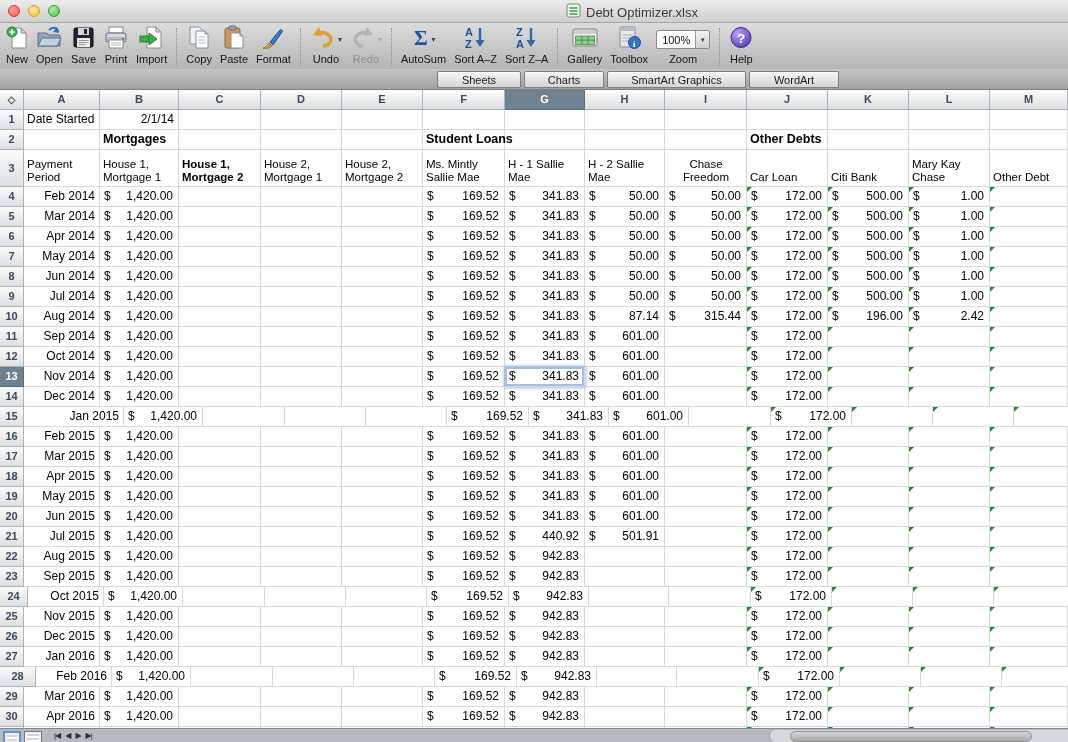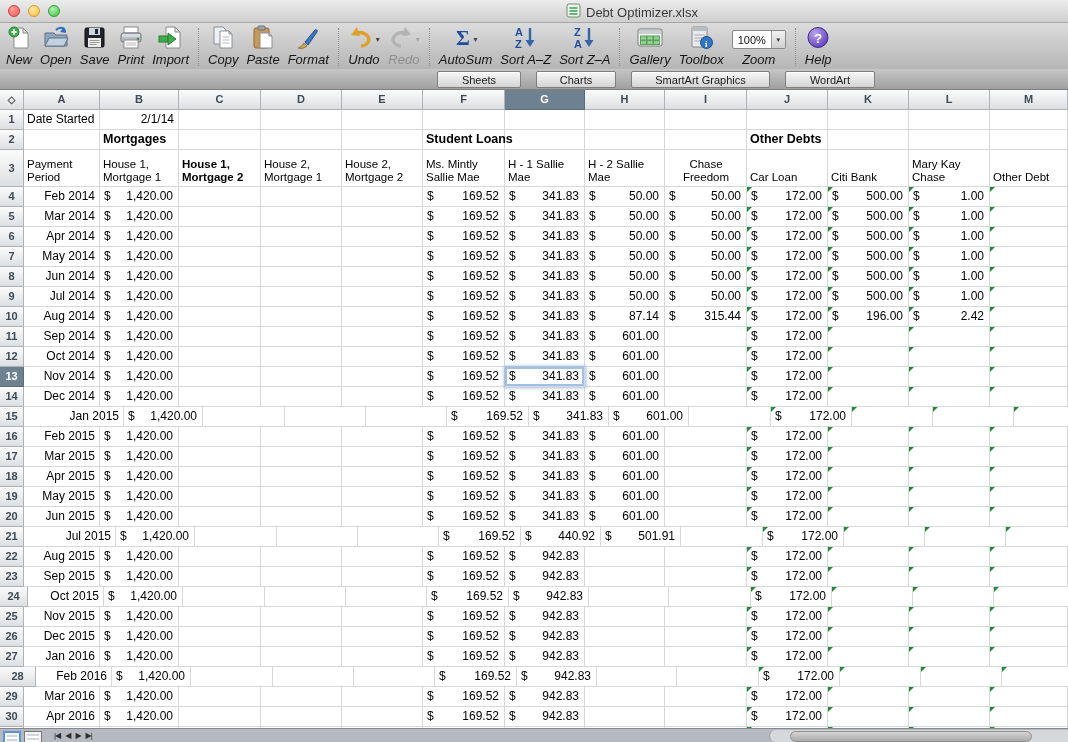--- a/index.html
+++ b/index.html
@@ -12,32 +12,32 @@
   .light.red{background:radial-gradient(circle at 35% 30%,#ff9d96,#ec5f57);border:1px solid #ce3d36;}
   .light.yellow{background:radial-gradient(circle at 35% 30%,#ffe9a8,#f6bd36);border:1px solid #d69e27;}
   .light.green{background:radial-gradient(circle at 35% 30%,#b7efb2,#3fc445);border:1px solid #2da034;}
   .title-group{position:absolute;left:566px;top:3px;display:flex;align-items:center;gap:5px;}
   .title-text{font-size:13px;color:#3a3a3a;}
 
   
   .toolbar{height:46px;background:linear-gradient(#dcdcdc,#b5b5b5);display:flex;align-items:flex-start;padding:2px 2px 0 2px;box-sizing:border-box;}
   .tb-item{display:flex;flex-direction:column;align-items:center;padding:1px 4px 0;cursor:default;}
   .tb-iconrow{height:27px;display:flex;align-items:center;justify-content:center;gap:1px;}
-  .tb-label{font-size:13px;line-height:13px;color:#151515;white-space:nowrap;font-style:italic;}
+  .tb-label{font-size:11px;line-height:13px;color:#151515;white-space:nowrap;}
   .tb-item.disabled .tb-label{color:#8f8f8f;}
   .dd{font-size:8px;color:#444;margin-left:1px;}
   .tb-item.disabled .dd{color:#aaa;}
   .tb-sep{width:0;border-left:1px dotted #8d8d8d;height:38px;margin:3px 5px 0 5px;}
   .zoom-box{display:flex;align-items:center;border:1px solid #8a8a8a;background:#fff;height:17px;border-radius:2px;overflow:hidden;}
   .zoom-val{font-size:11px;padding:0 5px;color:#111;}
   .zoom-dd{width:13px;height:17px;background:linear-gradient(#f2f2f2,#cfcfcf);border-left:1px solid #9a9a9a;font-size:7px;color:#333;display:flex;align-items:center;justify-content:center;}
 
   
   .elements-bar{height:20px;background:linear-gradient(#c6c6c6,#a0a0a0);border-bottom:1px solid #7e7e7e;position:relative;}
-  .el-tabs{position:absolute;left:437px;top:2px;display:flex;gap:15px;}
+  .el-tabs{position:absolute;left:437px;top:2px;display:flex;gap:3px;}
   .el-tab{box-sizing:border-box;height:17px;background:linear-gradient(#f7f7f7,#d4d4d4);border:1px solid #7f7f7f;border-radius:2px;font-size:11px;color:#1a1a1a;display:flex;align-items:center;justify-content:center;box-shadow:inset 0 1px 0 #fff;}
 
   
   .grid{position:relative;background:#fff;}
   .g-row{display:flex;height:20px;}
   .g-row.r3{height:37px;}
   .g-cell{box-sizing:border-box;flex:none;border-right:1px solid #d8d8d8;border-bottom:1px solid #d8d8d8;font-size:12px;color:#000;overflow:hidden;white-space:nowrap;position:relative;line-height:19px;}
   .col-hdr,.row-hdr,.corner{box-sizing:border-box;flex:none;background:linear-gradient(#fbfbfb,#dcdfe2);border-right:1px solid #aeb2b6;border-bottom:1px solid #aeb2b6;color:#3f4a55;font-size:11px;font-weight:bold;text-align:center;line-height:19px;overflow:hidden;}
   .col-hdr.sel,.row-hdr.sel{background:#6e8191;color:#fff;border-color:#5a6b79;}
   .corner{color:#555;font-size:10px;}
@@ -945,21 +945,21 @@
       <div class="g-cell flag money" style="width: 81px;">
         <span class="cur">$</span>
         <span class="amt">172.00</span>
       </div>
       <div class="g-cell flag" style="width: 81px;"></div>
       <div class="g-cell flag" style="width: 81px;"></div>
       <div class="g-cell flag" style="width: 78px;"></div>
     </div>
     <div class="g-row">
       <div class="row-hdr" style="width: 24px;">21</div>
-      <div class="g-cell period" style="width: 92px; text-align: right;">Jul 2015</div>
+      <div class="g-cell period" style="width: 76px; text-align: right;">Jul 2015</div>
       <div class="g-cell money" style="width: 79px;">
         <span class="cur">$</span>
         <span class="amt">1,420.00</span>
       </div>
       <div class="g-cell" style="width: 82px;"></div>
       <div class="g-cell" style="width: 81px;"></div>
       <div class="g-cell" style="width: 81px;"></div>
       <div class="g-cell money" style="width: 82px;">
         <span class="cur">$</span>
         <span class="amt">169.52</span>

